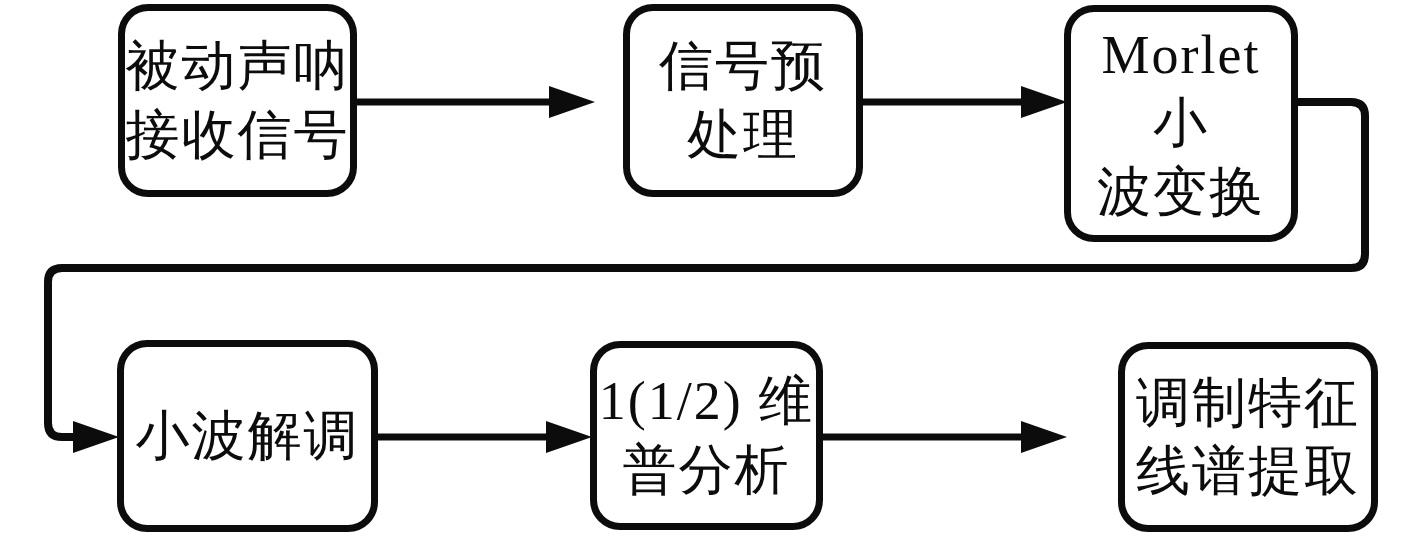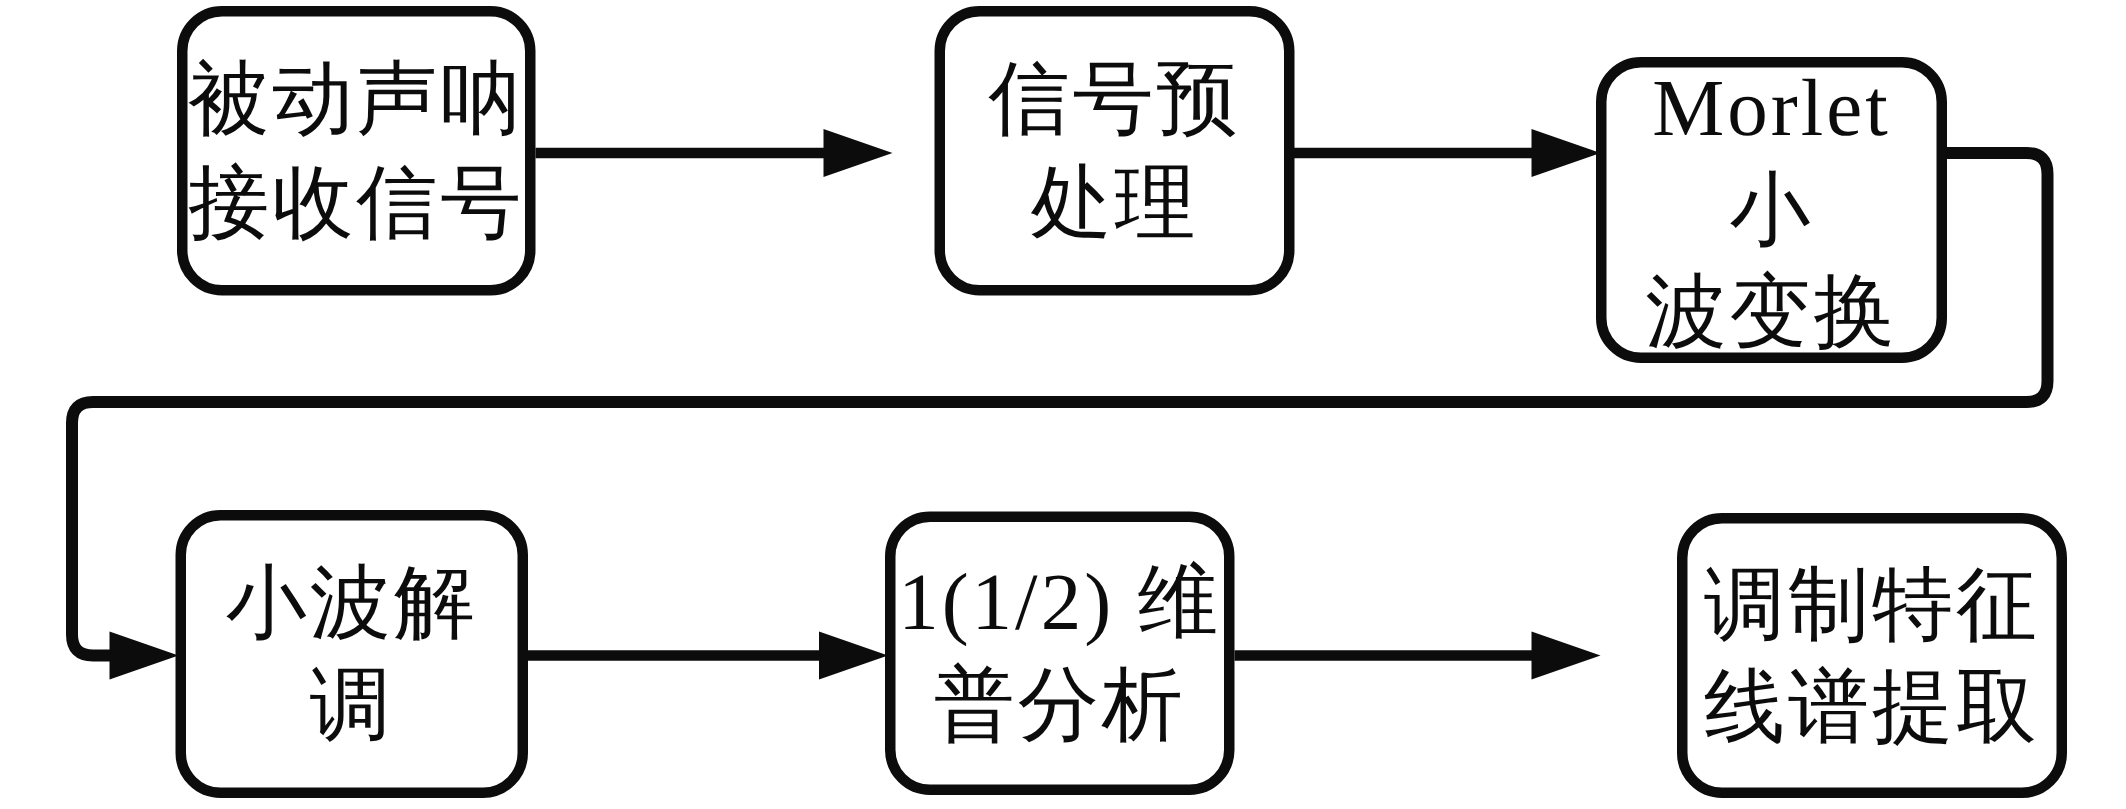--- a/index.html
+++ b/index.html
@@ -48,22 +48,22 @@
   .node-label {
     white-space: pre-line;
     font-size: 54px;
     line-height: 1.26;
     letter-spacing: 2px;
     color: #0c0c0c;
   }
   
   .n1 { left: 118px; top: 4px;   width: 239px; height: 193px; }
   .n2 { left: 593px; top: 4px;   width: 240px; height: 193px; margin-left: 30px; }
-  .n3 { left: 1064px; top: 5px;  width: 234px; height: 204px; margin-top: 33px; }
-  .n4 { left: 117px; top: 340px; width: 235px; height: 192px; }
+  .n3 { left: 1064px; top: 5px;  width: 234px; height: 237px; }
+  .n4 { left: 117px; top: 340px; width: 261px; height: 192px; }
   .n5 { left: 590px; top: 341px; width: 233px; height: 189px; justify-content: center; }
   .n6 { left: 1118px; top: 342px; width: 260px; height: 190px; }
 </style>
 </head>
 <body>
 
 <div class="canvas">
 
   <svg class="edges-svg" viewBox="0 0 1417 539">
 

